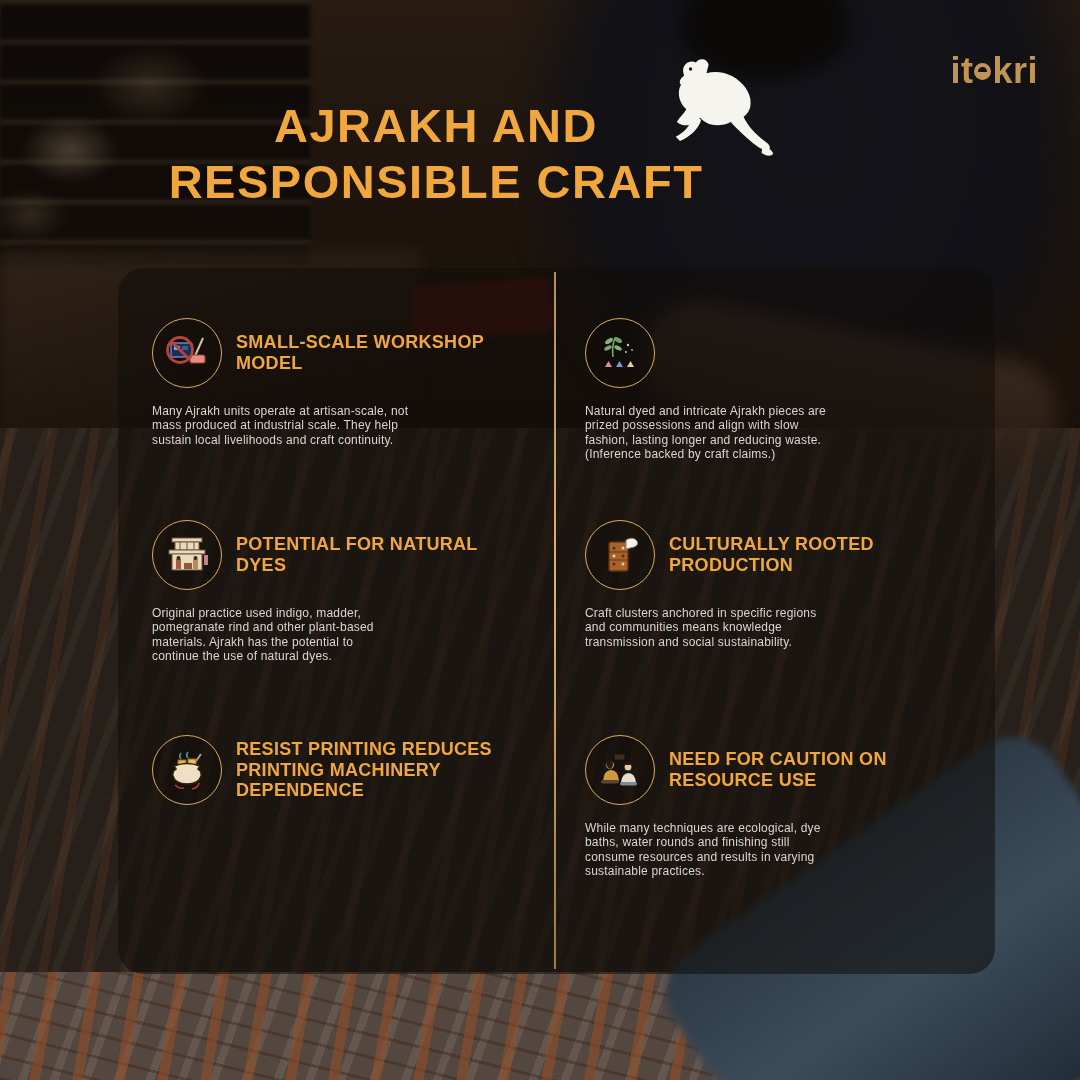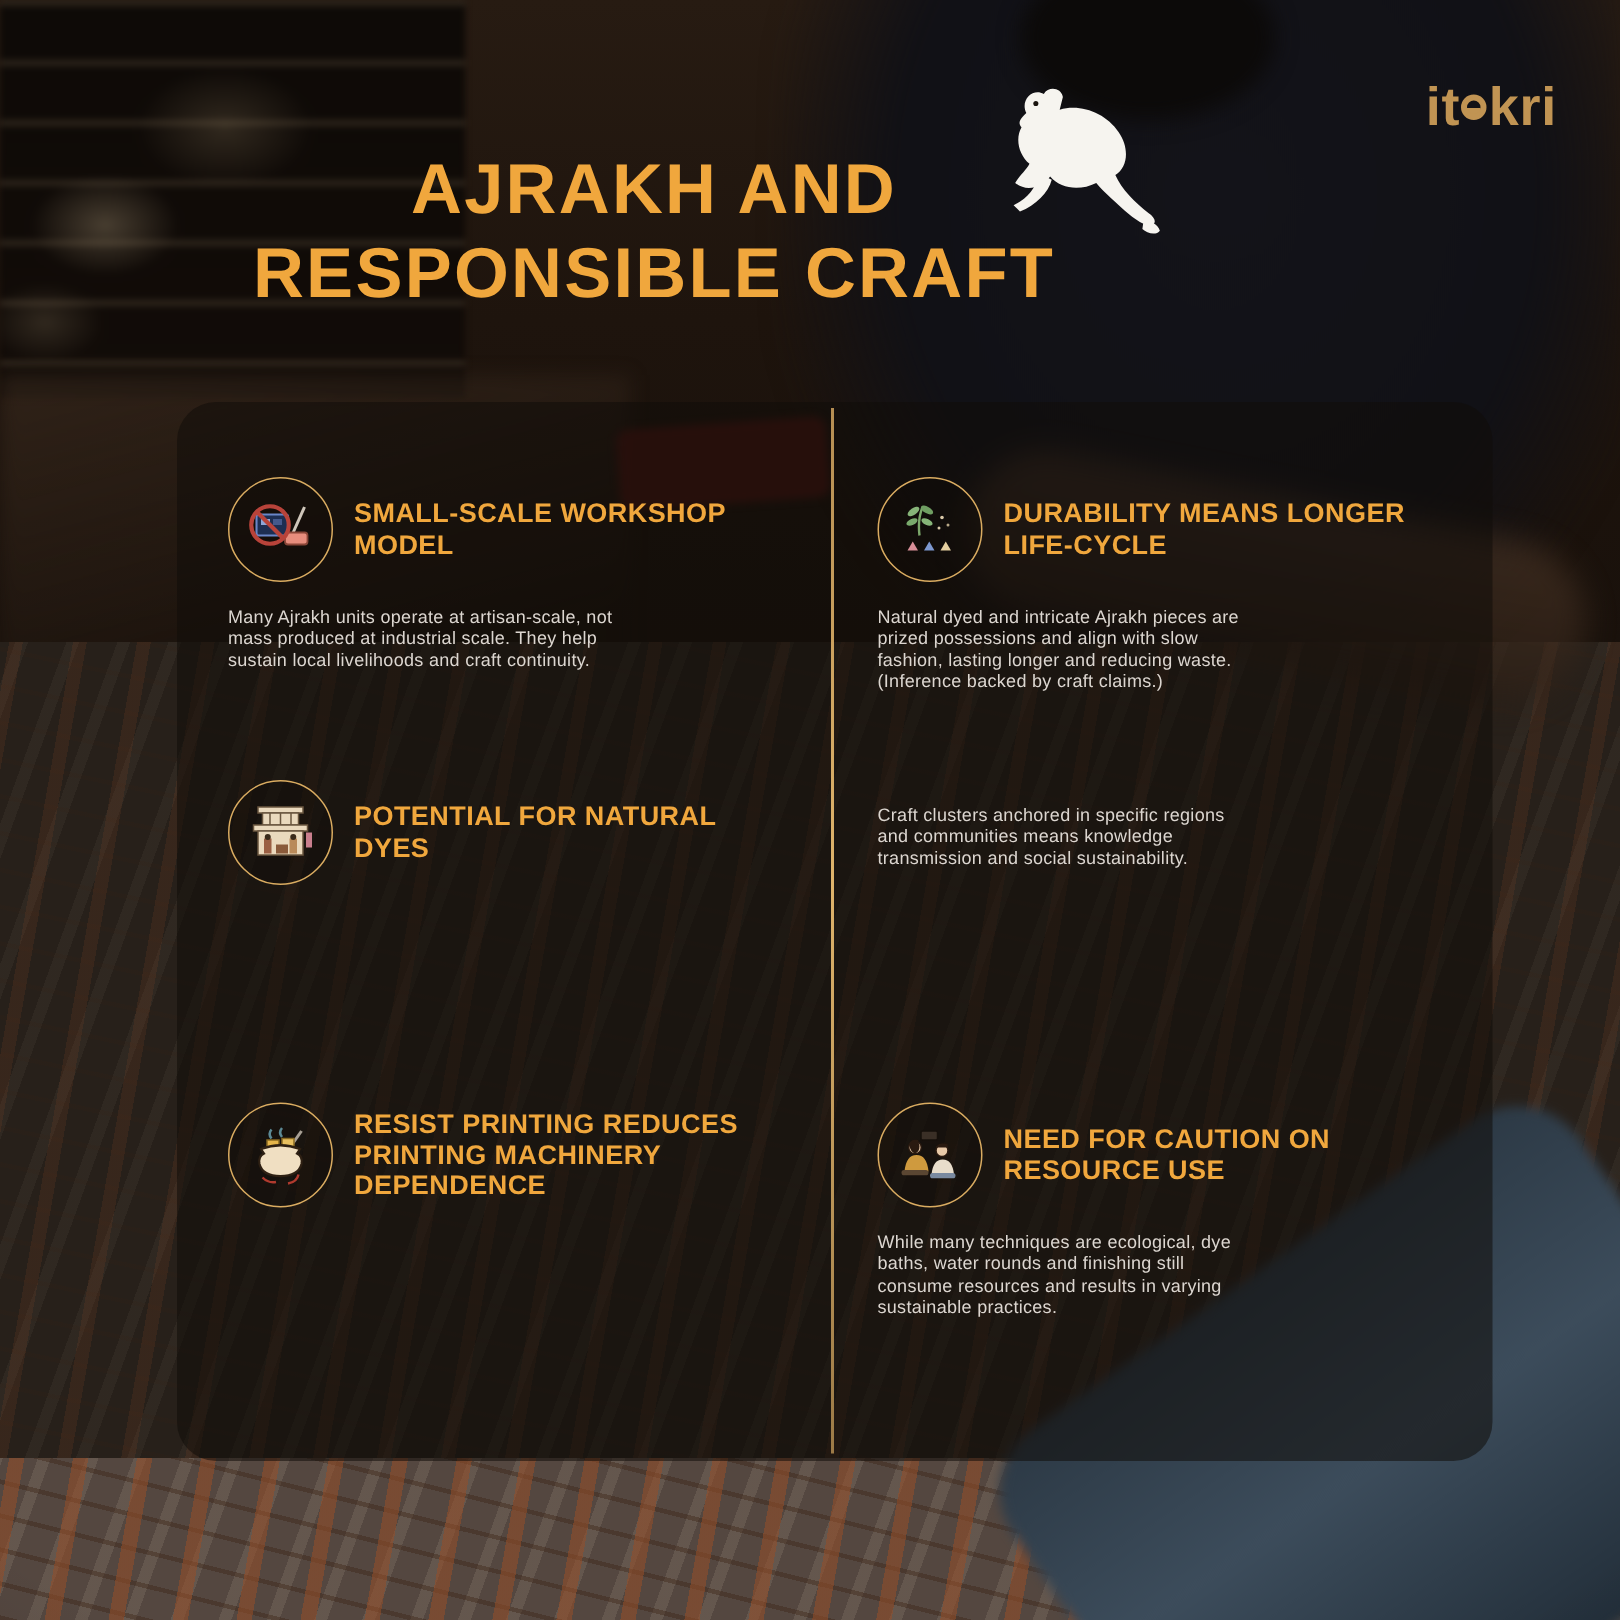--- a/index.html
+++ b/index.html
@@ -149,22 +149,20 @@
           <ellipse cx="11" cy="15" rx="4" ry="2" fill="#79aa6c" transform="rotate(-25 11 15)"></ellipse>
           <ellipse cx="21" cy="15" rx="4" ry="2" fill="#86b478" transform="rotate(25 21 15)"></ellipse>
           <circle cx="31" cy="12" r="1.2" fill="#d8c8a8"></circle>
             <circle cx="35" cy="17" r="1" fill="#b8a888"></circle>
           <circle cx="29" cy="19" r="1" fill="#d8c8a8"></circle>
           <polygon points="8,34 15,34 11.5,28" fill="#d98f98"></polygon>
           <polygon points="19,34 26,34 22.5,28" fill="#7d98d0"></polygon>
           <polygon points="30,34 37,34 33.5,28" fill="#e5cfa0"></polygon>
         </svg>
       </div>
-      <div class="heading">DURABILITY MEANS LONGER
-LIFE-CYCLE</div>
     </div>
     <p class="body">Natural dyed and intricate Ajrakh pieces are
 prized possessions and align with slow
 fashion, lasting longer and reducing waste.
 (Inference backed by craft claims.)</p>
   </div>
 
   <div class="cell cell-3">
     <div class="head">
       <div class="icon-circle">
@@ -180,23 +178,45 @@
           <rect x="20" y="28" width="8" height="6" fill="#8a5a3a"></rect>
           <rect x="29" y="24" width="5" height="10" fill="#b98a5a"></rect>
           <circle cx="14.5" cy="23" r="2" fill="#3a2a1a"></circle>
           <circle cx="31.5" cy="23" r="2" fill="#3a2a1a"></circle>
           <rect x="40" y="20" width="4" height="10" fill="#c97f8e"></rect>
         </svg>
       </div>
       <div class="heading">POTENTIAL FOR NATURAL
 DYES</div>
     </div>
+    <p class="body">Original practice used indigo, madder,
+pomegranate rind and other plant-based
+materials. Ajrakh has the potential to
+continue the use of natural dyes.</p>
   </div>
 
   <div class="cell cell-4">
+    <div class="head">
+      <div class="icon-circle">
+        <svg width="46" height="40" viewBox="0 0 46 40">
+          <rect x="12" y="7" width="19" height="29" rx="2" fill="#a9622a" stroke="#5c3317" stroke-width="1.3"></rect>
+          <circle cx="17" cy="13" r="1.5" fill="#5c2e14"></circle>
+            <circle cx="26" cy="13" r="1.5" fill="#e8d0a8"></circle>
+          <circle cx="17" cy="21" r="1.5" fill="#e8d0a8"></circle>
+            <circle cx="26" cy="21" r="1.5" fill="#5c2e14"></circle>
+          <circle cx="17" cy="29" r="1.5" fill="#5c2e14"></circle>
+            <circle cx="26" cy="29" r="1.5" fill="#e8d0a8"></circle>
+          <line x1="12" y1="17" x2="31" y2="17" stroke="#5c2e14" stroke-width=".8"></line>
+          <line x1="12" y1="25" x2="31" y2="25" stroke="#5c2e14" stroke-width=".8"></line>
+          <path d="M29 5 q7 -4 11 1 q2 4 -3 6 l-8 2 z" fill="#f5f2ea" stroke="#8a8478" stroke-width="1"></path>
+        </svg>
+      </div>
+      <div class="heading">CULTURALLY ROOTED
+PRODUCTION</div>
+    </div>
     <p class="body">Craft clusters anchored in specific regions
 and communities means knowledge
 transmission and social sustainability.</p>
   </div>
 
   <div class="cell cell-5">
     <div class="head">
       <div class="icon-circle">
         <svg width="46" height="40" viewBox="0 0 46 40">
           <path d="M17 3 q-2.5 3 0 6" stroke="#5c8a96" stroke-width="1.7" fill="none"></path>

